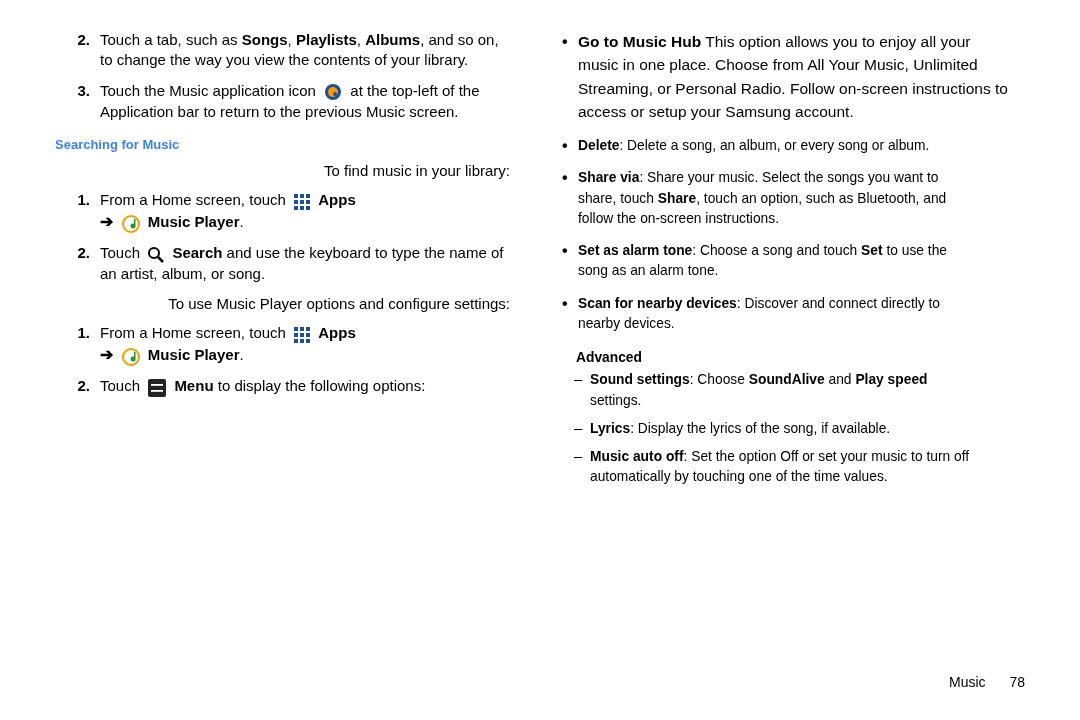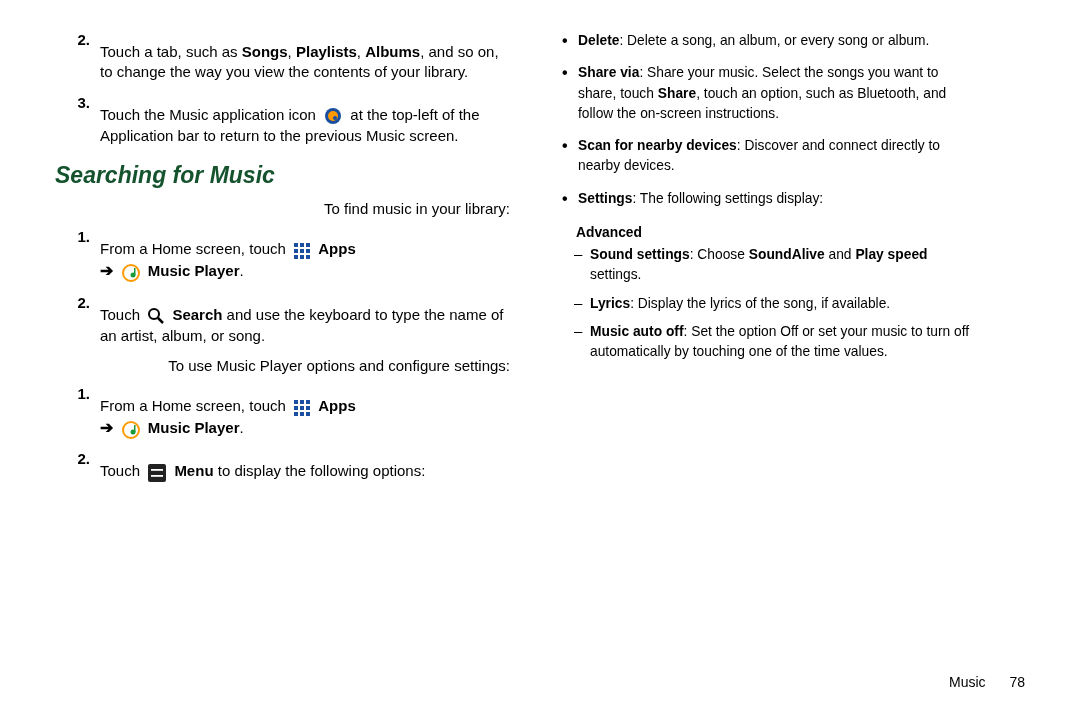--- a/index.html
+++ b/index.html
@@ -15,23 +15,23 @@
     width:480px; box-sizing:border-box;
   }
   .col-left { padding-right:25px; }
   .col-right { padding-left:25px; }
   .ol-item {
     display:flex; margin-bottom:10px;
   }
   .ol-num {
     width:35px; flex-shrink:0; font-weight:bold; text-align:right; padding-right:10px;
   }
-  .ol-body { flex:1;margin-top:12px; }
+  .ol-body { flex:1; }
   .heading {
-    color:#14532d; font-weight:bold; font-style:italic; font-size:23px;
+    color:#3b82f6; font-weight:bold; font-size:13px;
     margin:14px 0 8px 0;
   }
   .intro { margin:0 0 8px 0;text-align:right; }
   .arrow { font-weight:bold; font-size:16px; }
   .icon {
     display:inline-block; vertical-align:middle; margin:0 4px;
   }
   .bold { font-weight:bold; }
   .bullet-list { margin:0; padding:0; list-style:none; font-stretch: condensed;}
   .bullet-item {
@@ -175,37 +175,40 @@
         </span>
         <span class="bold">Menu</span><span> to display the following options:</span>
       </div>
     </div>
 
   </div>
 
   <div class="col col-right">
     <ul class="bullet-list">
 
+      <li class="bullet-item" style="font-size:15.5px; line-height:1.5;">
+        <span class="bold">Go to Music Hub</span><span>  This option allows you to enjoy all your music in one place. Choose from All Your Music, Unlimited Streaming, or Personal Radio. Follow on-screen instructions to access or setup your Samsung account.</span>
+      </li>
 
       <li class="bullet-item">
         <span class="cond"><span class="bold">Delete</span><span>: Delete a song, an album, or every song or album.</span></span>
       </li>
 
       <li class="bullet-item">
         <span class="cond"><span class="bold">Share via</span><span>: Share your music. Select the songs you want to share, touch </span><span class="bold">Share</span><span>, touch an option, such as Bluetooth, and follow the on-screen instructions.</span></span>
       </li>
 
+      <li class="bullet-item">
+        <span class="cond"><span class="bold">Set as alarm tone</span><span>: Choose a song and touch </span><span class="bold">Set</span><span> to use the song as an alarm tone.</span></span>
+      </li>
 
       <li class="bullet-item">
         <span class="cond"><span class="bold">Scan for nearby devices</span><span>: Discover and connect directly to nearby devices.</span></span>
       </li>
 
-      <li class="bullet-item">
-        <span class="cond"><span class="bold">Settings</span><span>: The following settings display:</span></span>
-      </li>
     </ul>
 
     <div class="adv-title cond">Advanced</div>
 
     <div class="dash-item">
       <span class="cond"><span class="bold">Sound settings</span><span>: Choose </span><span class="bold">SoundAlive</span><span> and </span><span class="bold">Play speed</span><span> settings.</span></span>
     </div>
 
     <div class="dash-item">
       <span class="cond"><span class="bold">Lyrics</span><span>: Display the lyrics of the song, if available.</span></span>

